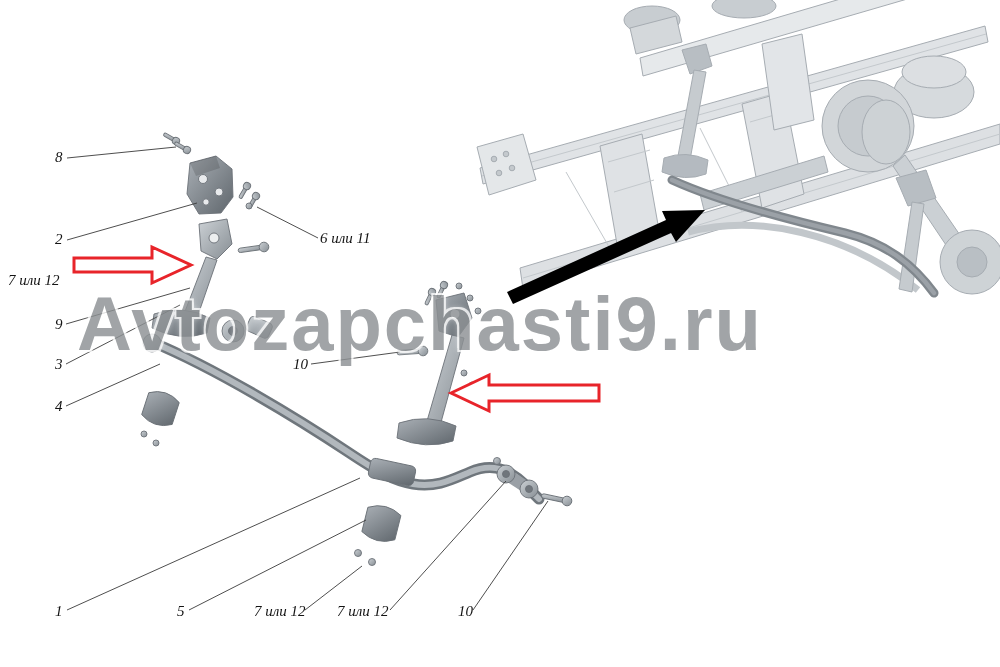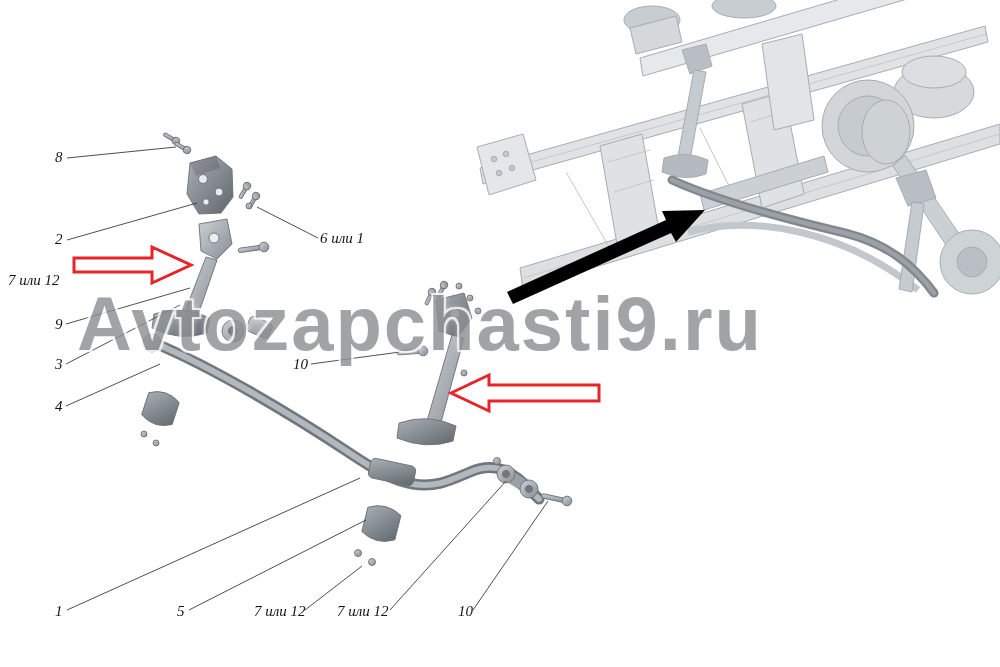--- a/index.html
+++ b/index.html
@@ -214,21 +214,21 @@
       <line x1="305" y1="610" x2="362" y2="566"></line>
       <line x1="390" y1="610" x2="506" y2="481"></line>
       <line x1="473" y1="610" x2="548" y2="501"></line>
     </g>
   </svg>
 
   <div class="watermark">Avtozapchasti9.ru</div>
 
   <div class="callout" style="left:55px;top:149px;">8</div>
   <div class="callout" style="left:55px;top:231px;">2</div>
-  <div class="callout" style="left:320px;top:230px;">6 или 1</div>
+  <div class="callout" style="left:320px;top:230px;">6 или 11</div>
   <div class="callout" style="left:8px;top:272px;">7 или 12</div>
   <div class="callout" style="left:55px;top:316px;">9</div>
   <div class="callout" style="left:55px;top:356px;">3</div>
   <div class="callout" style="left:55px;top:398px;">4</div>
   <div class="callout" style="left:293px;top:356px;">10</div>
   <div class="callout" style="left:55px;top:603px;">1</div>
   <div class="callout" style="left:177px;top:603px;">5</div>
   <div class="callout" style="left:254px;top:603px;">7 или 12</div>
   <div class="callout" style="left:337px;top:603px;">7 или 12</div>
   <div class="callout" style="left:458px;top:603px;">10</div>

